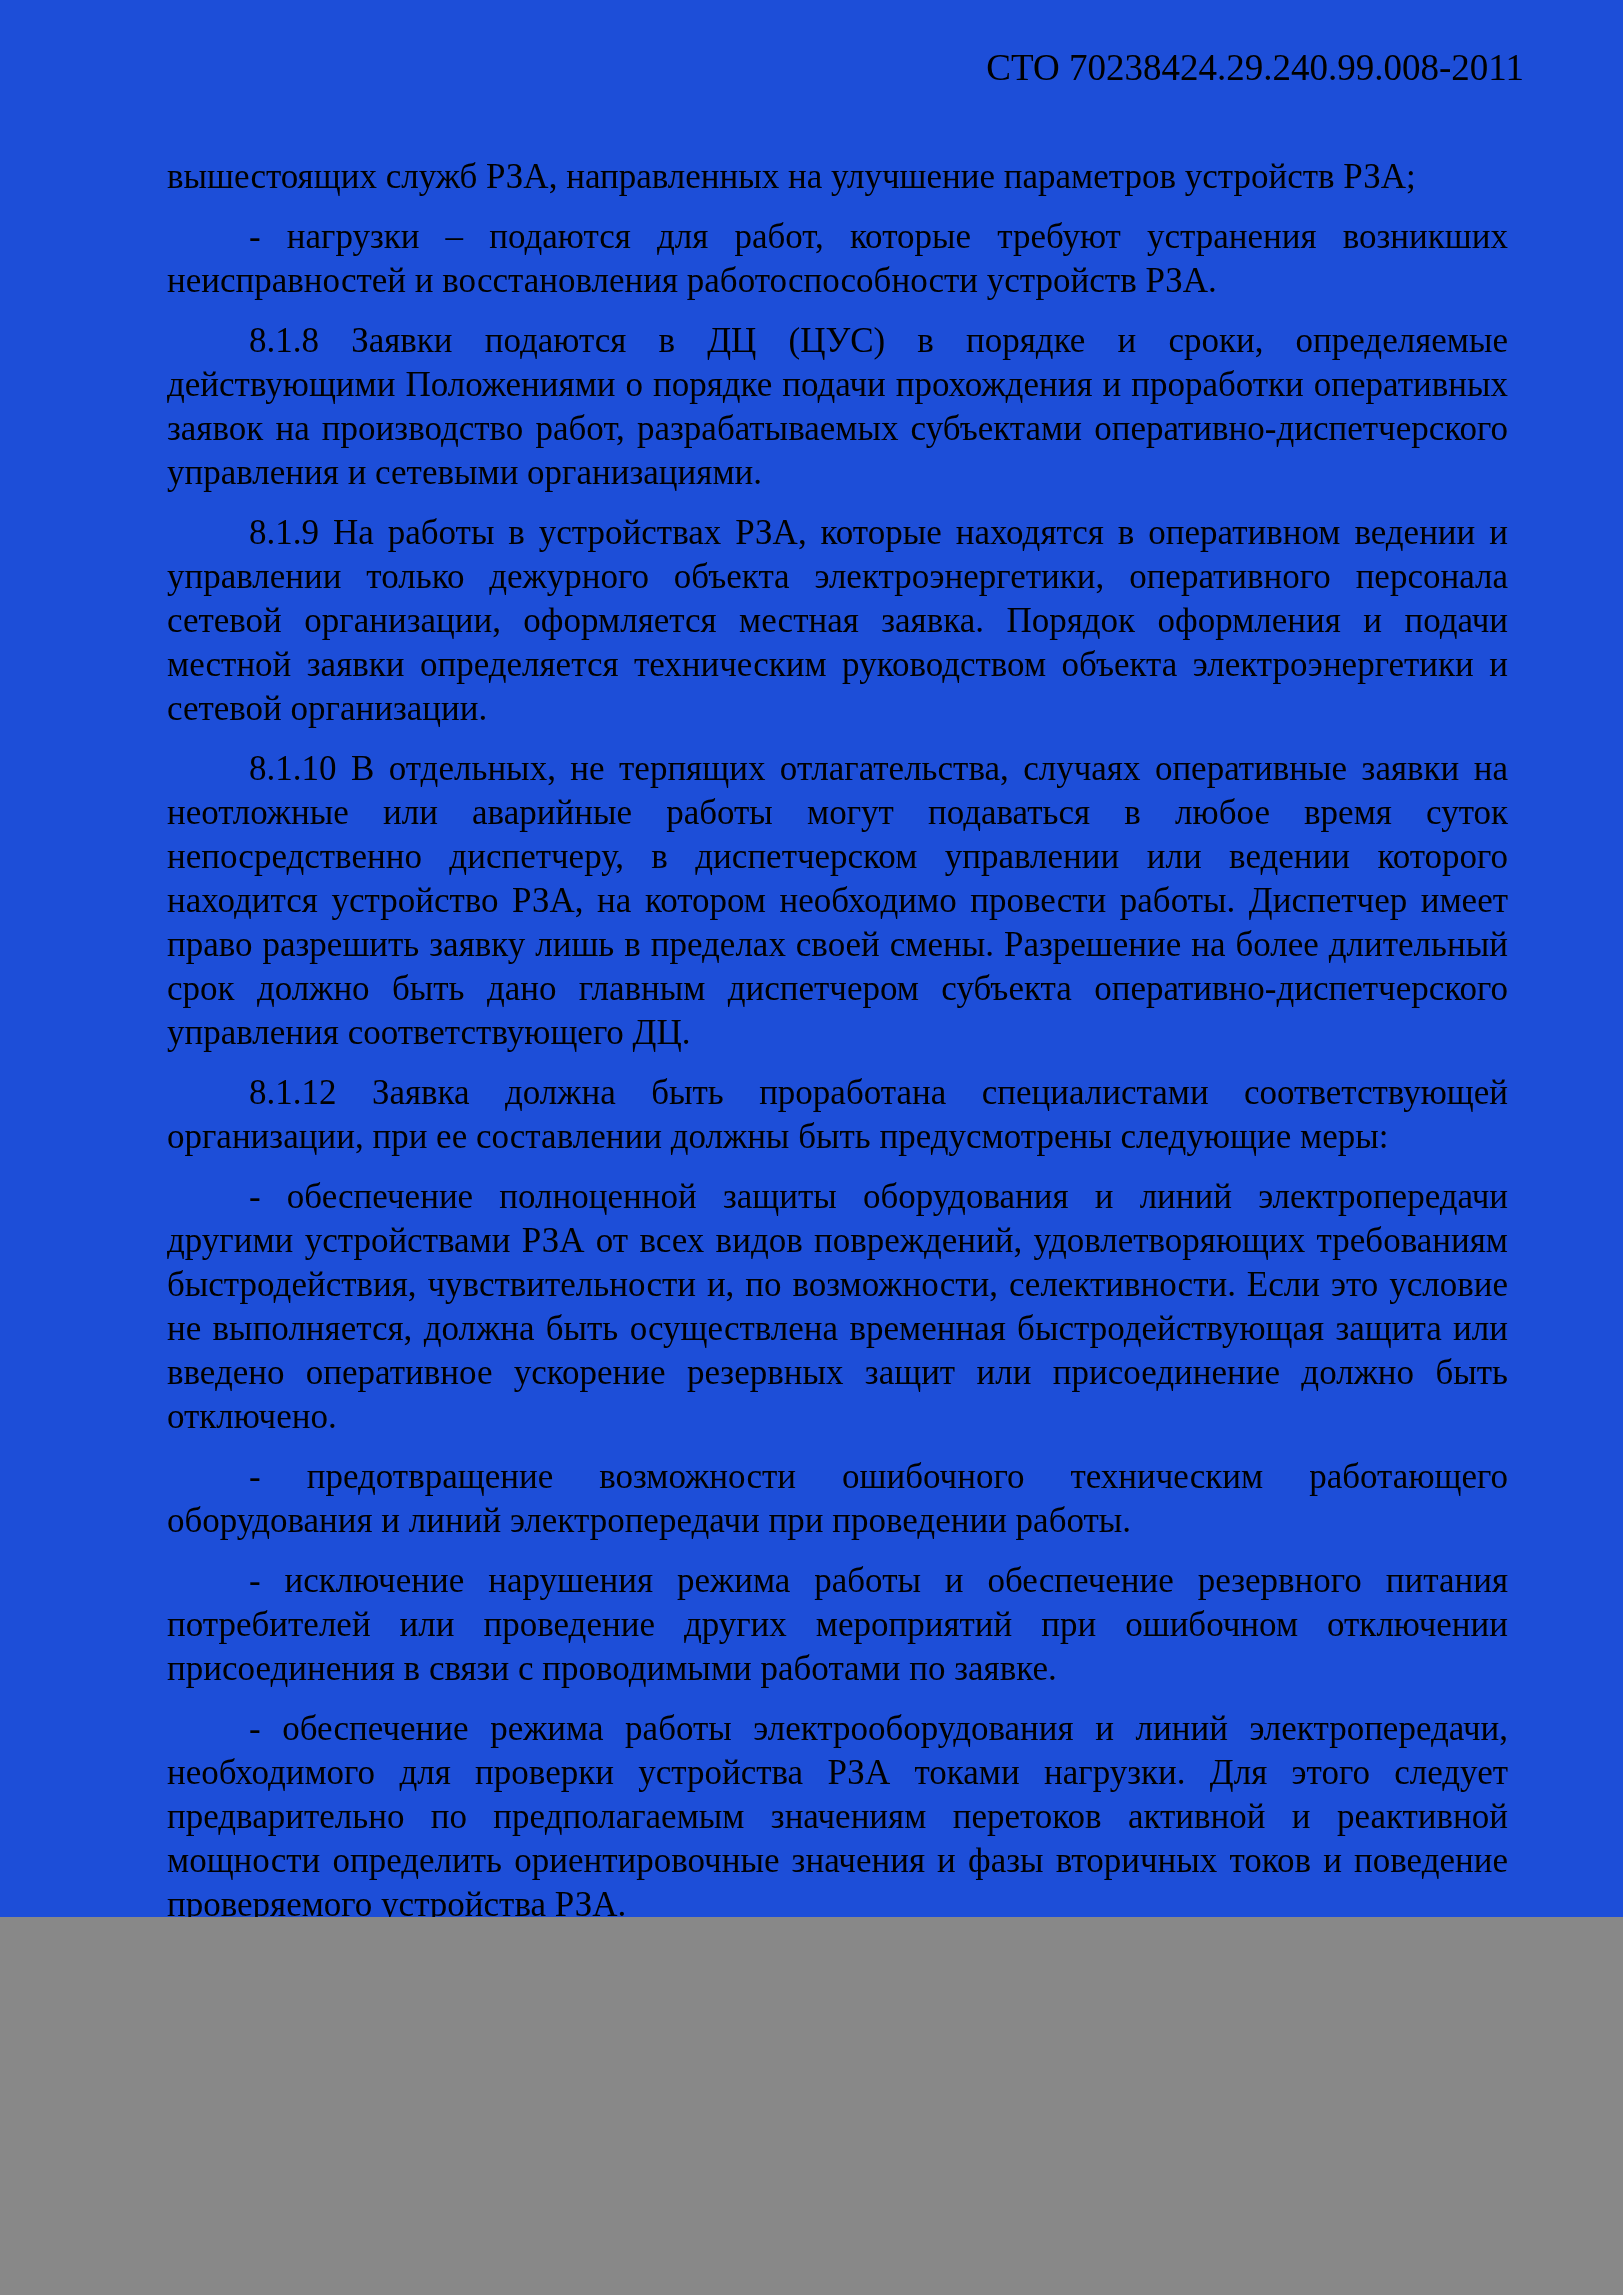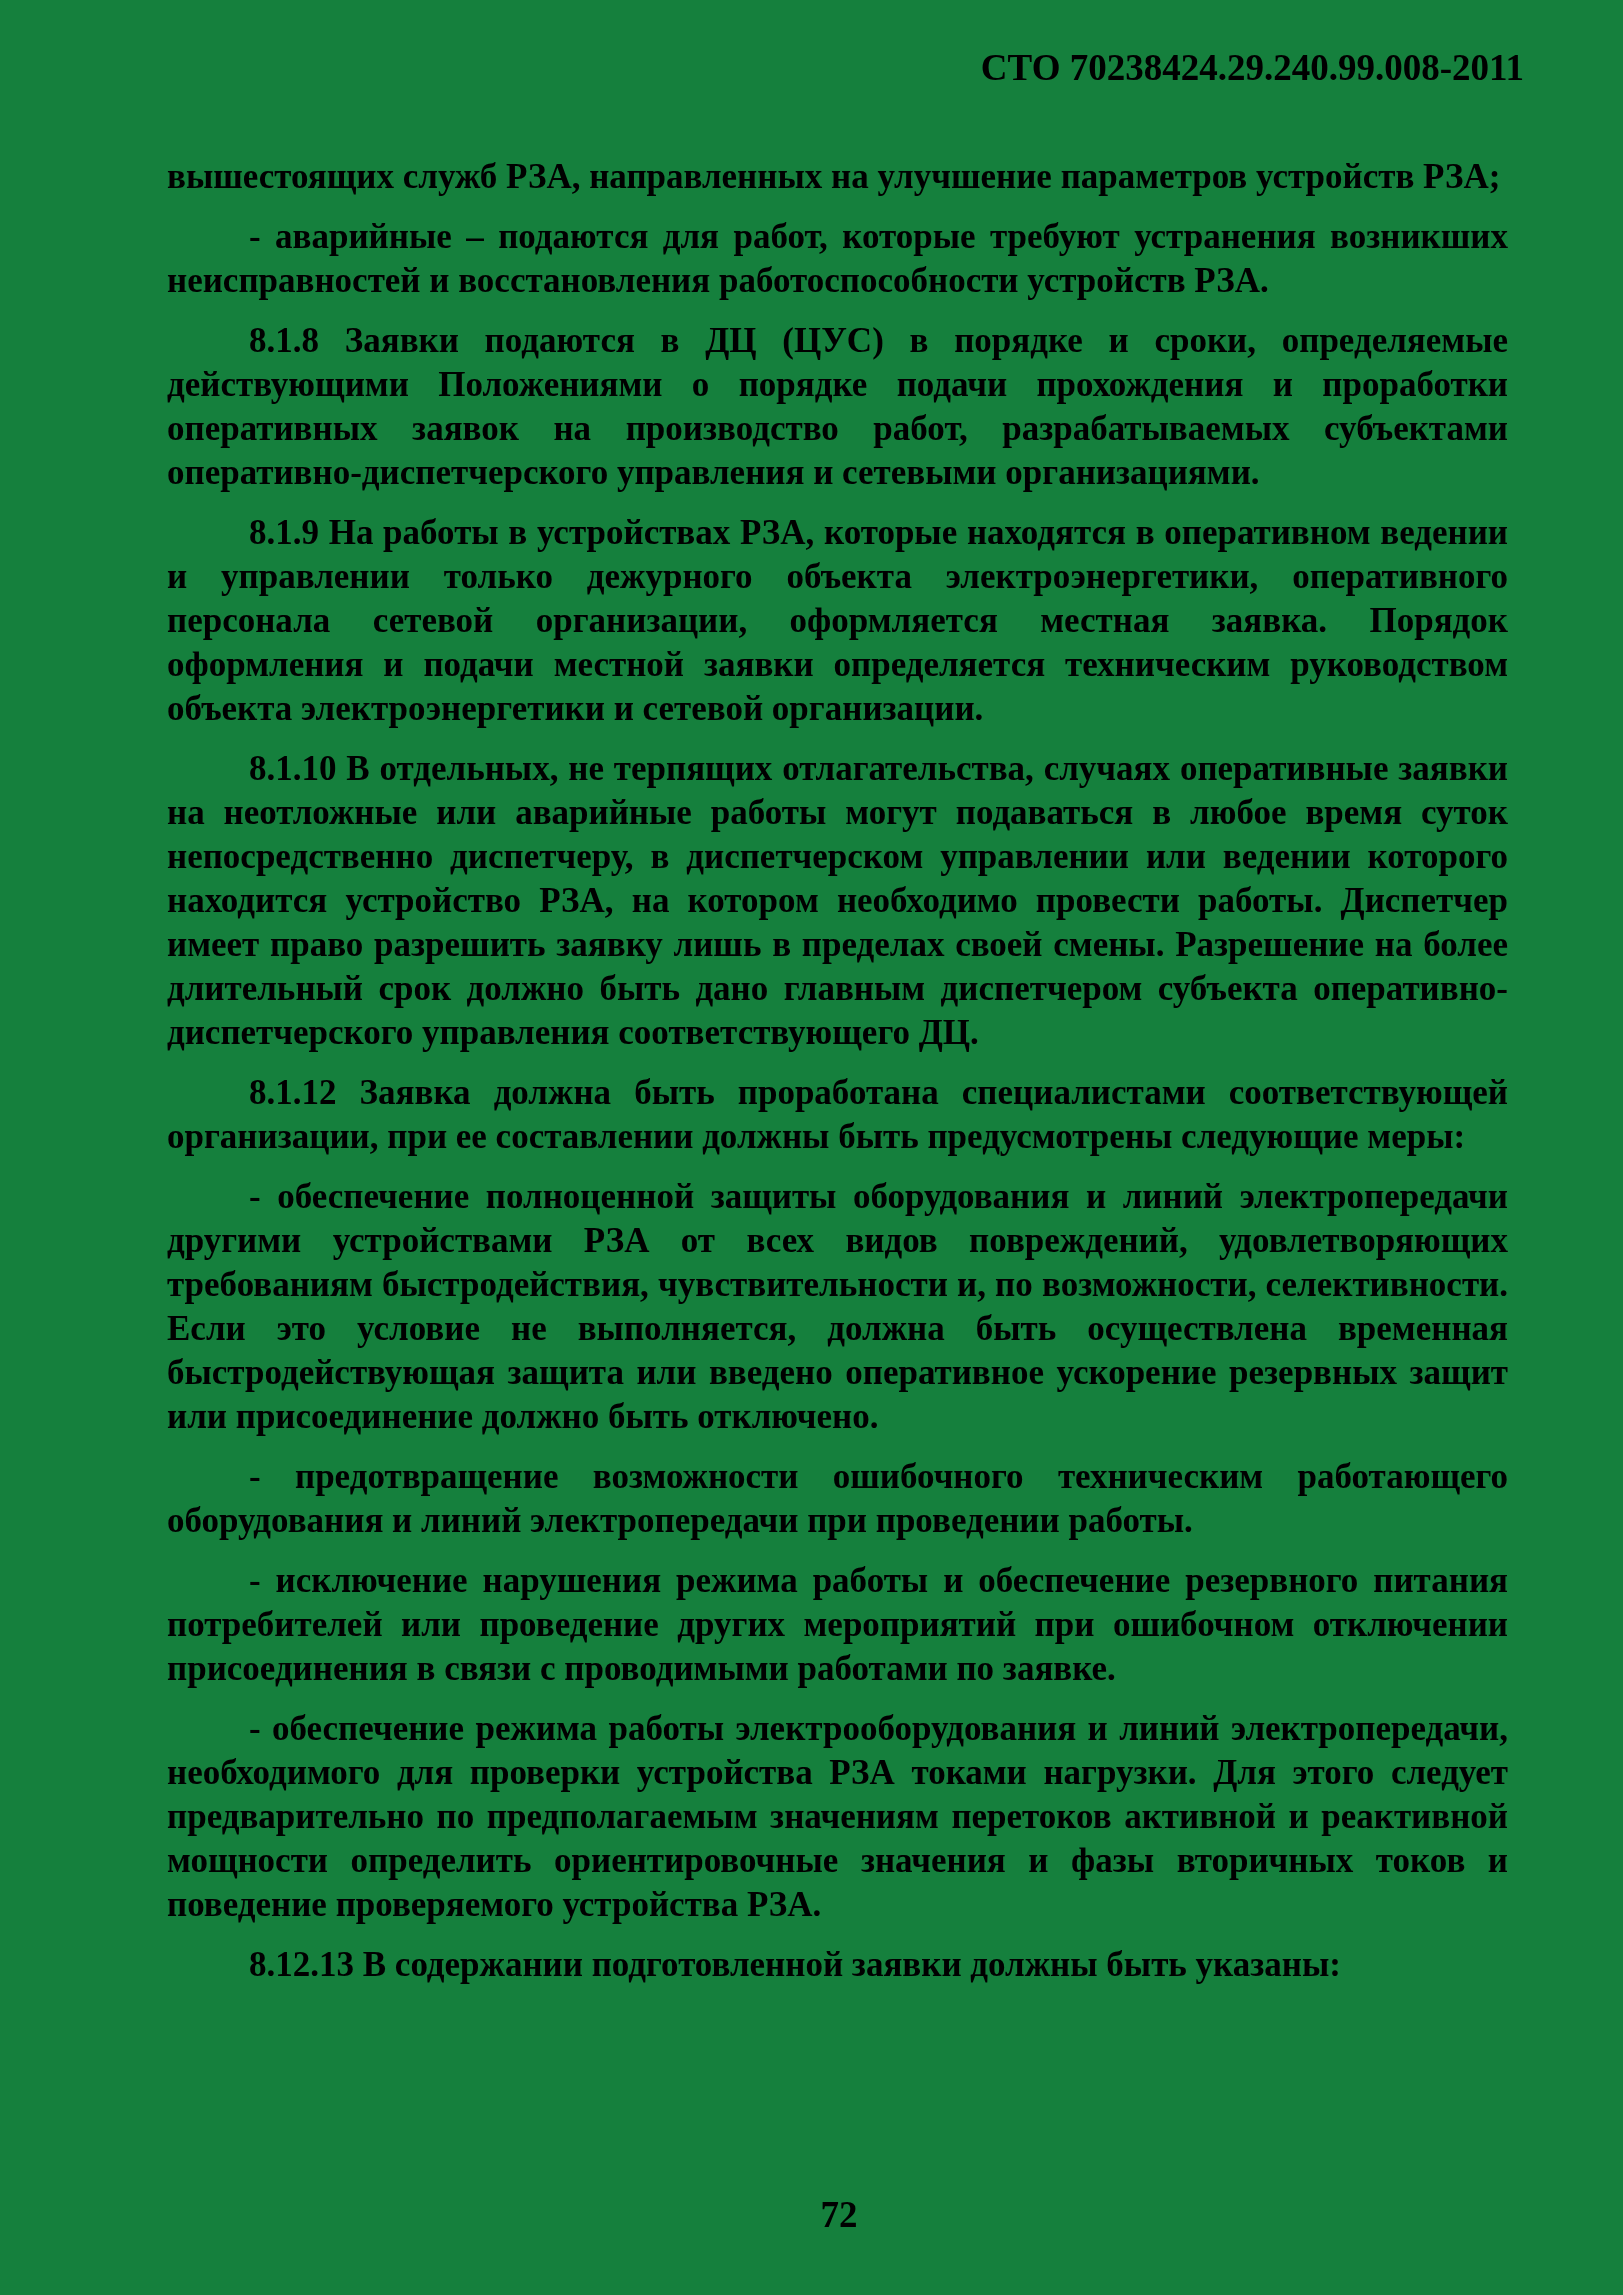--- a/index.html
+++ b/index.html
@@ -3,26 +3,25 @@
 <meta charset="utf-8">
 <style>
   html, body {
     margin: 0;
     padding: 0;
     background: #888;
   }
   .page {
     position: relative;
     width: 1623px;
-    height: 2295px;
-    background: #15803d;
+    height: 1917px;
+    background: #1d4ed8;
     color: #000000;
     font-family: "Liberation Serif", "DejaVu Serif", serif;
     overflow: hidden;
-    font-weight: bold;
   }
   .doc-header {
     position: absolute;
     top: 46px;
     left: 151px;
     right: 99px;
     text-align: right;
     font-size: 37px;
     line-height: 44px;
     white-space: nowrap;
@@ -55,21 +54,21 @@
 </style>
 </head>
 <body>
 
 <div class="page">
 
   <div class="doc-header">СТО 70238424.29.240.99.008-2011</div>
 
   <div class="doc-body">
     <p>вышестоящих служб РЗА, направленных на улучшение параметров устройств РЗА;</p>
-    <p class="indent">- аварийные – подаются для работ, которые требуют устранения возникших неисправностей и восстановления работоспособности устройств РЗА.</p>
+    <p class="indent">- нагрузки – подаются для работ, которые требуют устранения возникших неисправностей и восстановления работоспособности устройств РЗА.</p>
     <p class="indent">8.1.8 Заявки подаются в ДЦ (ЦУС) в порядке и сроки, определяемые действующими Положениями о порядке подачи прохождения и проработки оперативных заявок на производство работ, разрабатываемых субъектами оперативно-диспетчерского управления и сетевыми организациями.</p>
     <p class="indent">8.1.9 На работы в устройствах РЗА, которые находятся в оперативном ведении и управлении только дежурного объекта электроэнергетики, оперативного персонала сетевой организации, оформляется местная заявка. Порядок оформления и подачи местной заявки определяется техническим руководством объекта электроэнергетики и сетевой организации.</p>
     <p class="indent">8.1.10 В отдельных, не терпящих отлагательства, случаях оперативные заявки на неотложные или аварийные работы могут подаваться в любое время суток непосредственно диспетчеру, в диспетчерском управлении или ведении которого находится устройство РЗА, на котором необходимо провести работы. Диспетчер имеет право разрешить заявку лишь в пределах своей смены. Разрешение на более длительный срок должно быть дано главным диспетчером субъекта оперативно-диспетчерского управления соответствующего ДЦ.</p>
     <p class="indent">8.1.12 Заявка должна быть проработана специалистами соответствующей организации, при ее составлении должны быть предусмотрены следующие меры:</p>
     <p class="indent">- обеспечение полноценной защиты оборудования и линий электропередачи другими устройствами РЗА от всех видов повреждений, удовлетворяющих требованиям быстродействия, чувствительности и, по возможности, селективности. Если это условие не выполняется, должна быть осуществлена временная быстродействующая защита или введено оперативное ускорение резервных защит или присоединение должно быть отключено.</p>
     <p class="indent">- предотвращение возможности ошибочного техническим работающего оборудования и линий электропередачи при проведении работы.</p>
     <p class="indent">- исключение нарушения режима работы и обеспечение резервного питания потребителей или проведение других мероприятий при ошибочном отключении присоединения в связи с проводимыми работами по заявке.</p>
     <p class="indent">- обеспечение режима работы электрооборудования и линий электропередачи, необходимого для проверки устройства РЗА токами нагрузки. Для этого следует предварительно по предполагаемым значениям перетоков активной и реактивной мощности определить ориентировочные значения и фазы вторичных токов и поведение проверяемого устройства РЗА.</p>
     <p class="indent">8.12.13 В содержании подготовленной заявки должны быть указаны:</p>
   </div>

